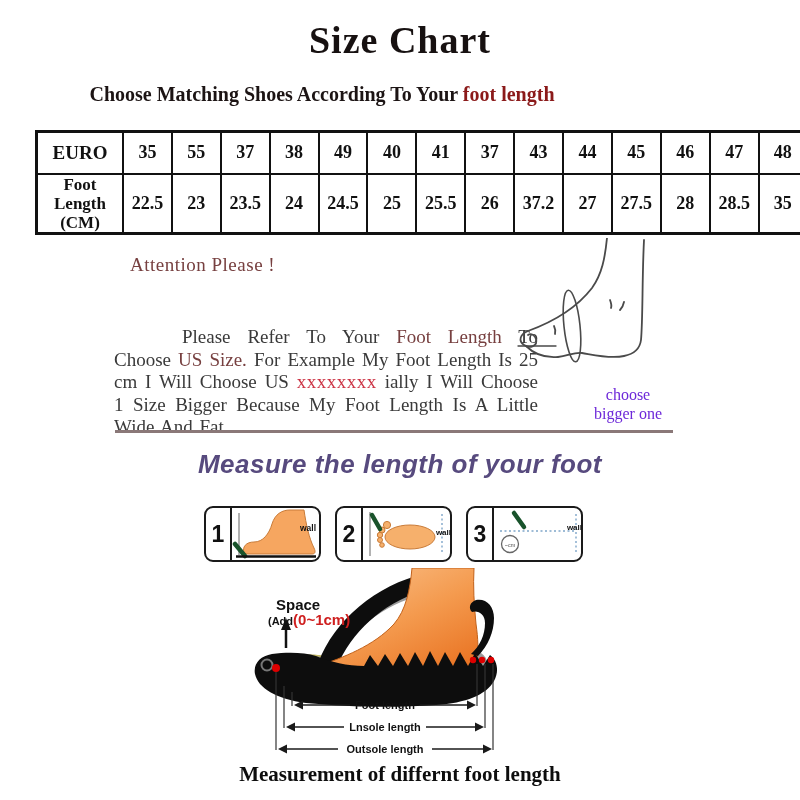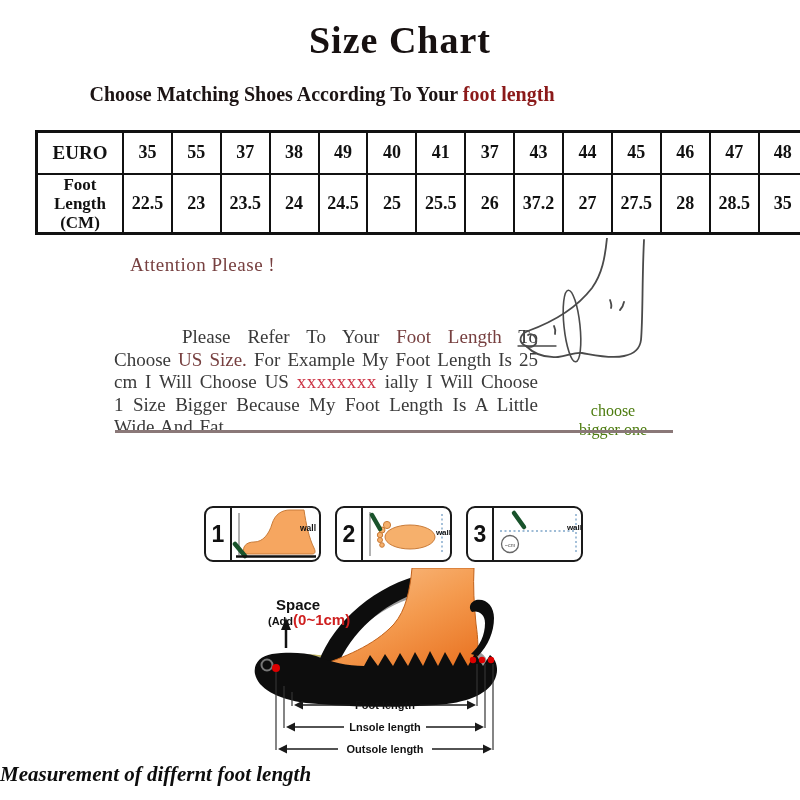--- a/index.html
+++ b/index.html
@@ -26,39 +26,39 @@
   th.corner2{font-size:17px;line-height:1.12;}
 
   
   .attention-heading{left:130px;top:254px;font-size:19px;font-weight:normal;color:#774040;letter-spacing:.5px;}
   .attention-para{left:114px;top:294px;width:424px;font-size:19px;line-height:22.5px;
                   text-align:justify;text-indent:68px;color:#3a3a3a;word-spacing:2px;margin-top:32px;}
   .attention-para .maroon{color:#774040;}
   .attention-para .redx{color:#cc3344;letter-spacing:.5px;}
 
   
-  .sketch-caption{left:548px;top:385px;width:130px;text-align:center;font-size:16px;
-                  line-height:19px;color:#4d7c0f;margin-top:16px;}
+  .sketch-caption{left:563px;top:385px;width:130px;text-align:center;font-size:16px;
+                  line-height:19px;color:#6d28d9;}
 
   .section-divider{left:115px;top:430px;width:558px;height:3px;background:#8a7878;}
 
   .measure-heading{top:449px;left:0;width:800px;text-align:center;
                    font-family:"Liberation Sans",sans-serif;font-style:italic;font-weight:bold;
                    font-size:26px;color:#574a7e;letter-spacing:.5px;}
 
   
   .step-panel{top:506px;width:117px;height:56px;border:2.5px solid #1a1a1a;border-radius:9px;
               background:#fff;box-sizing:border-box;}
   .step-num{position:absolute;left:0;top:0;width:24px;height:100%;border-right:2px solid #1a1a1a;
             display:flex;align-items:center;justify-content:center;
             font-family:"Liberation Sans",sans-serif;font-weight:bold;font-size:23px;color:#111;}
   .step-art{position:absolute;left:26px;top:0;}
 
-  .bottom-caption{top:762px;left:0;width:800px;text-align:left;font-size:21px;
-                  font-weight:bold;color:#0d0d0d;font-style:italic;}
+  .bottom-caption{top:762px;left:0;width:800px;text-align:center;font-size:21px;
+                  font-weight:bold;color:#0d0d0d;}
 
   svg text{font-family:"Liberation Sans",sans-serif;}
 </style>
 </head>
 <body>
 
 <div id="canvas">
 
   <div class="abs page-title">Size Chart</div>
 
@@ -120,20 +120,21 @@
       <path d="M 8,108 H 46" stroke-width="1.3"></path>
     </g>
   </svg>
   <div class="abs sketch-caption">
     <div>choose</div>
     <div>bigger one</div>
   </div>
 
   <div class="abs section-divider"></div>
 
+  <div class="abs measure-heading">Measure the length of your foot</div>
 
   <div class="abs step-panel" style="left:204px;">
     <div class="step-num">1</div>
     <svg class="step-art" width="88" height="51" viewBox="0 0 88 51">
       <line x1="7" y1="5" x2="7" y2="47" stroke="#999" stroke-width="1.5"></line>
       <path d="M 12,45 C 10,39 14,34 22,34 C 31,34 37,26 40,16 C 43,6 50,2 58,2 L 72,2 C 74,16 77,30 82,40 C 84,44 83,46 80,46 L 15,46 Z" fill="#f6a660" stroke="#c97b38" stroke-width="1"></path>
       <line x1="3" y1="36" x2="13" y2="48" stroke="#19532b" stroke-width="4.5" stroke-linecap="round"></line>
       <line x1="4" y1="48.5" x2="84" y2="48.5" stroke="#111" stroke-width="2.5"></line>
       <text x="84" y="23" text-anchor="end" font-size="8.5" font-weight="bold" fill="#111">wall</text>
     </svg>

